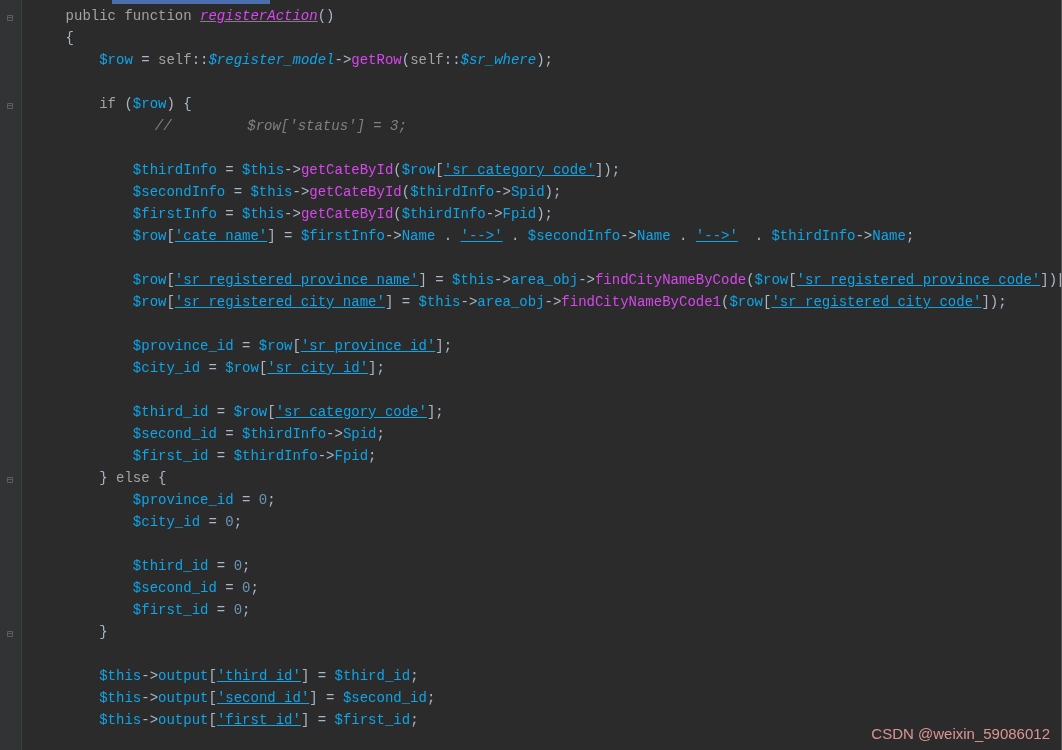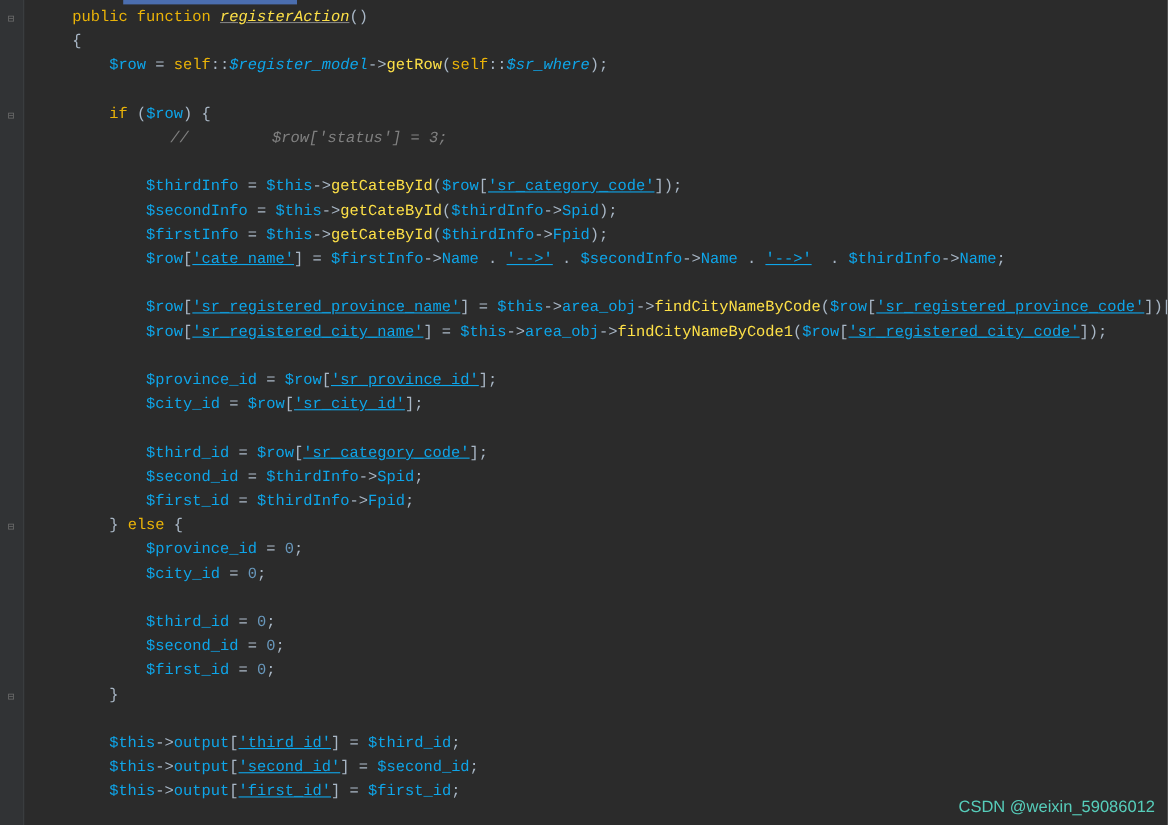--- a/index.html
+++ b/index.html
@@ -38,34 +38,34 @@
 .code-area {
   flex: 1;
   padding: 5px 0 5px 10px;
   line-height: 22px;
   white-space: pre;
   overflow: hidden;
   position: relative;
   border-right: 1px solid #555;
 }
 .line { height: 22px; }
-.kw { color: #eab308; }
+.kw { color: #a3a3a3; }
 .var { color: #0ea5e9; }
-.func { color: #fde047; }
+.func { color: #d946ef; }
 .str { color: #0ea5e9; text-decoration: underline; }
 .num { color: #6897bb; }
 .cmt { color: #808080; font-style: italic; margin-left: 22px; }
 .op { color: #a9b7c6; }
 .underline { text-decoration: underline; text-decoration-color: #808080; }
 .italic { font-style: italic; }
 .watermark {
   position: absolute;
   bottom: 8px;
   right: 12px;
-  color: #5eead4;
+  color: #fca5a5;
   font-size: 15px;
   font-family: Arial, sans-serif;
   opacity: 0.85;
 }
 .tab-highlight {
   position: absolute;
   top: 0;
   left: 112px;
   width: 158px;
   height: 4px;

